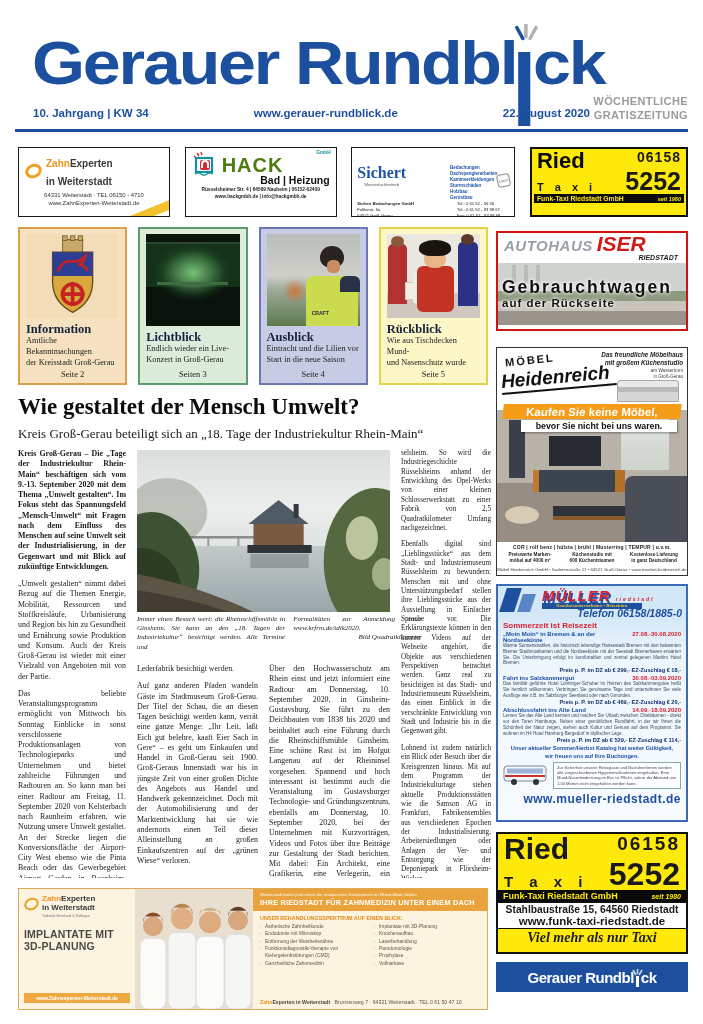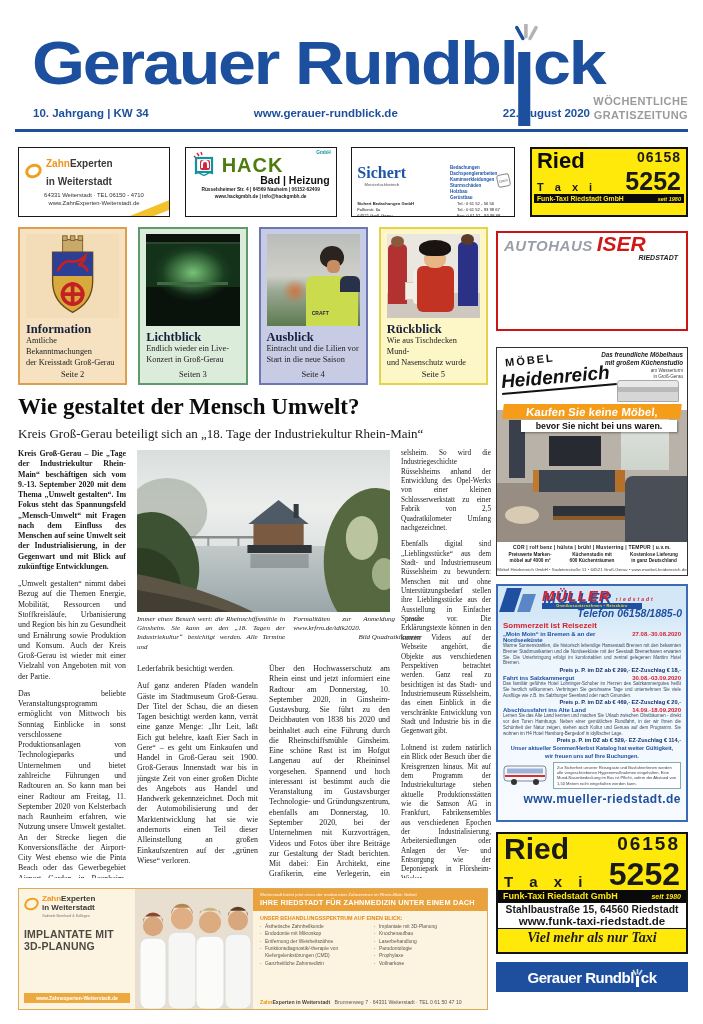--- a/index.html
+++ b/index.html
@@ -462,20 +462,27 @@
       </div>
     </div>
   </div>
 
   <div class="iser">
     <div class="is-top">
       <span class="is-a">AUTOHAUS</span>
       <span class="is-i">ISER</span>
     </div>
     <div class="is-r">RIEDSTADT</div>
+    <div class="is-photo">
+      <div class="flag" style="left:14px"></div>
+        <div class="flag" style="left:26px"></div>
+        <div class="flag" style="left:38px"></div>
+      <div class="is-txt1">Gebrauchtwagen</div>
+      <div class="is-txt2">auf der Rückseite</div>
+    </div>
   </div>
 
   <div class="heid">
     <div class="hd-head">
       <div class="hd-m">MÖBEL</div>
       <div class="hd-h">Heidenreich</div>
       <div class="hd-tag">
         <div>Das freundliche Möbelhaus</div>
         <div>mit großem Küchenstudio</div>
       </div>

